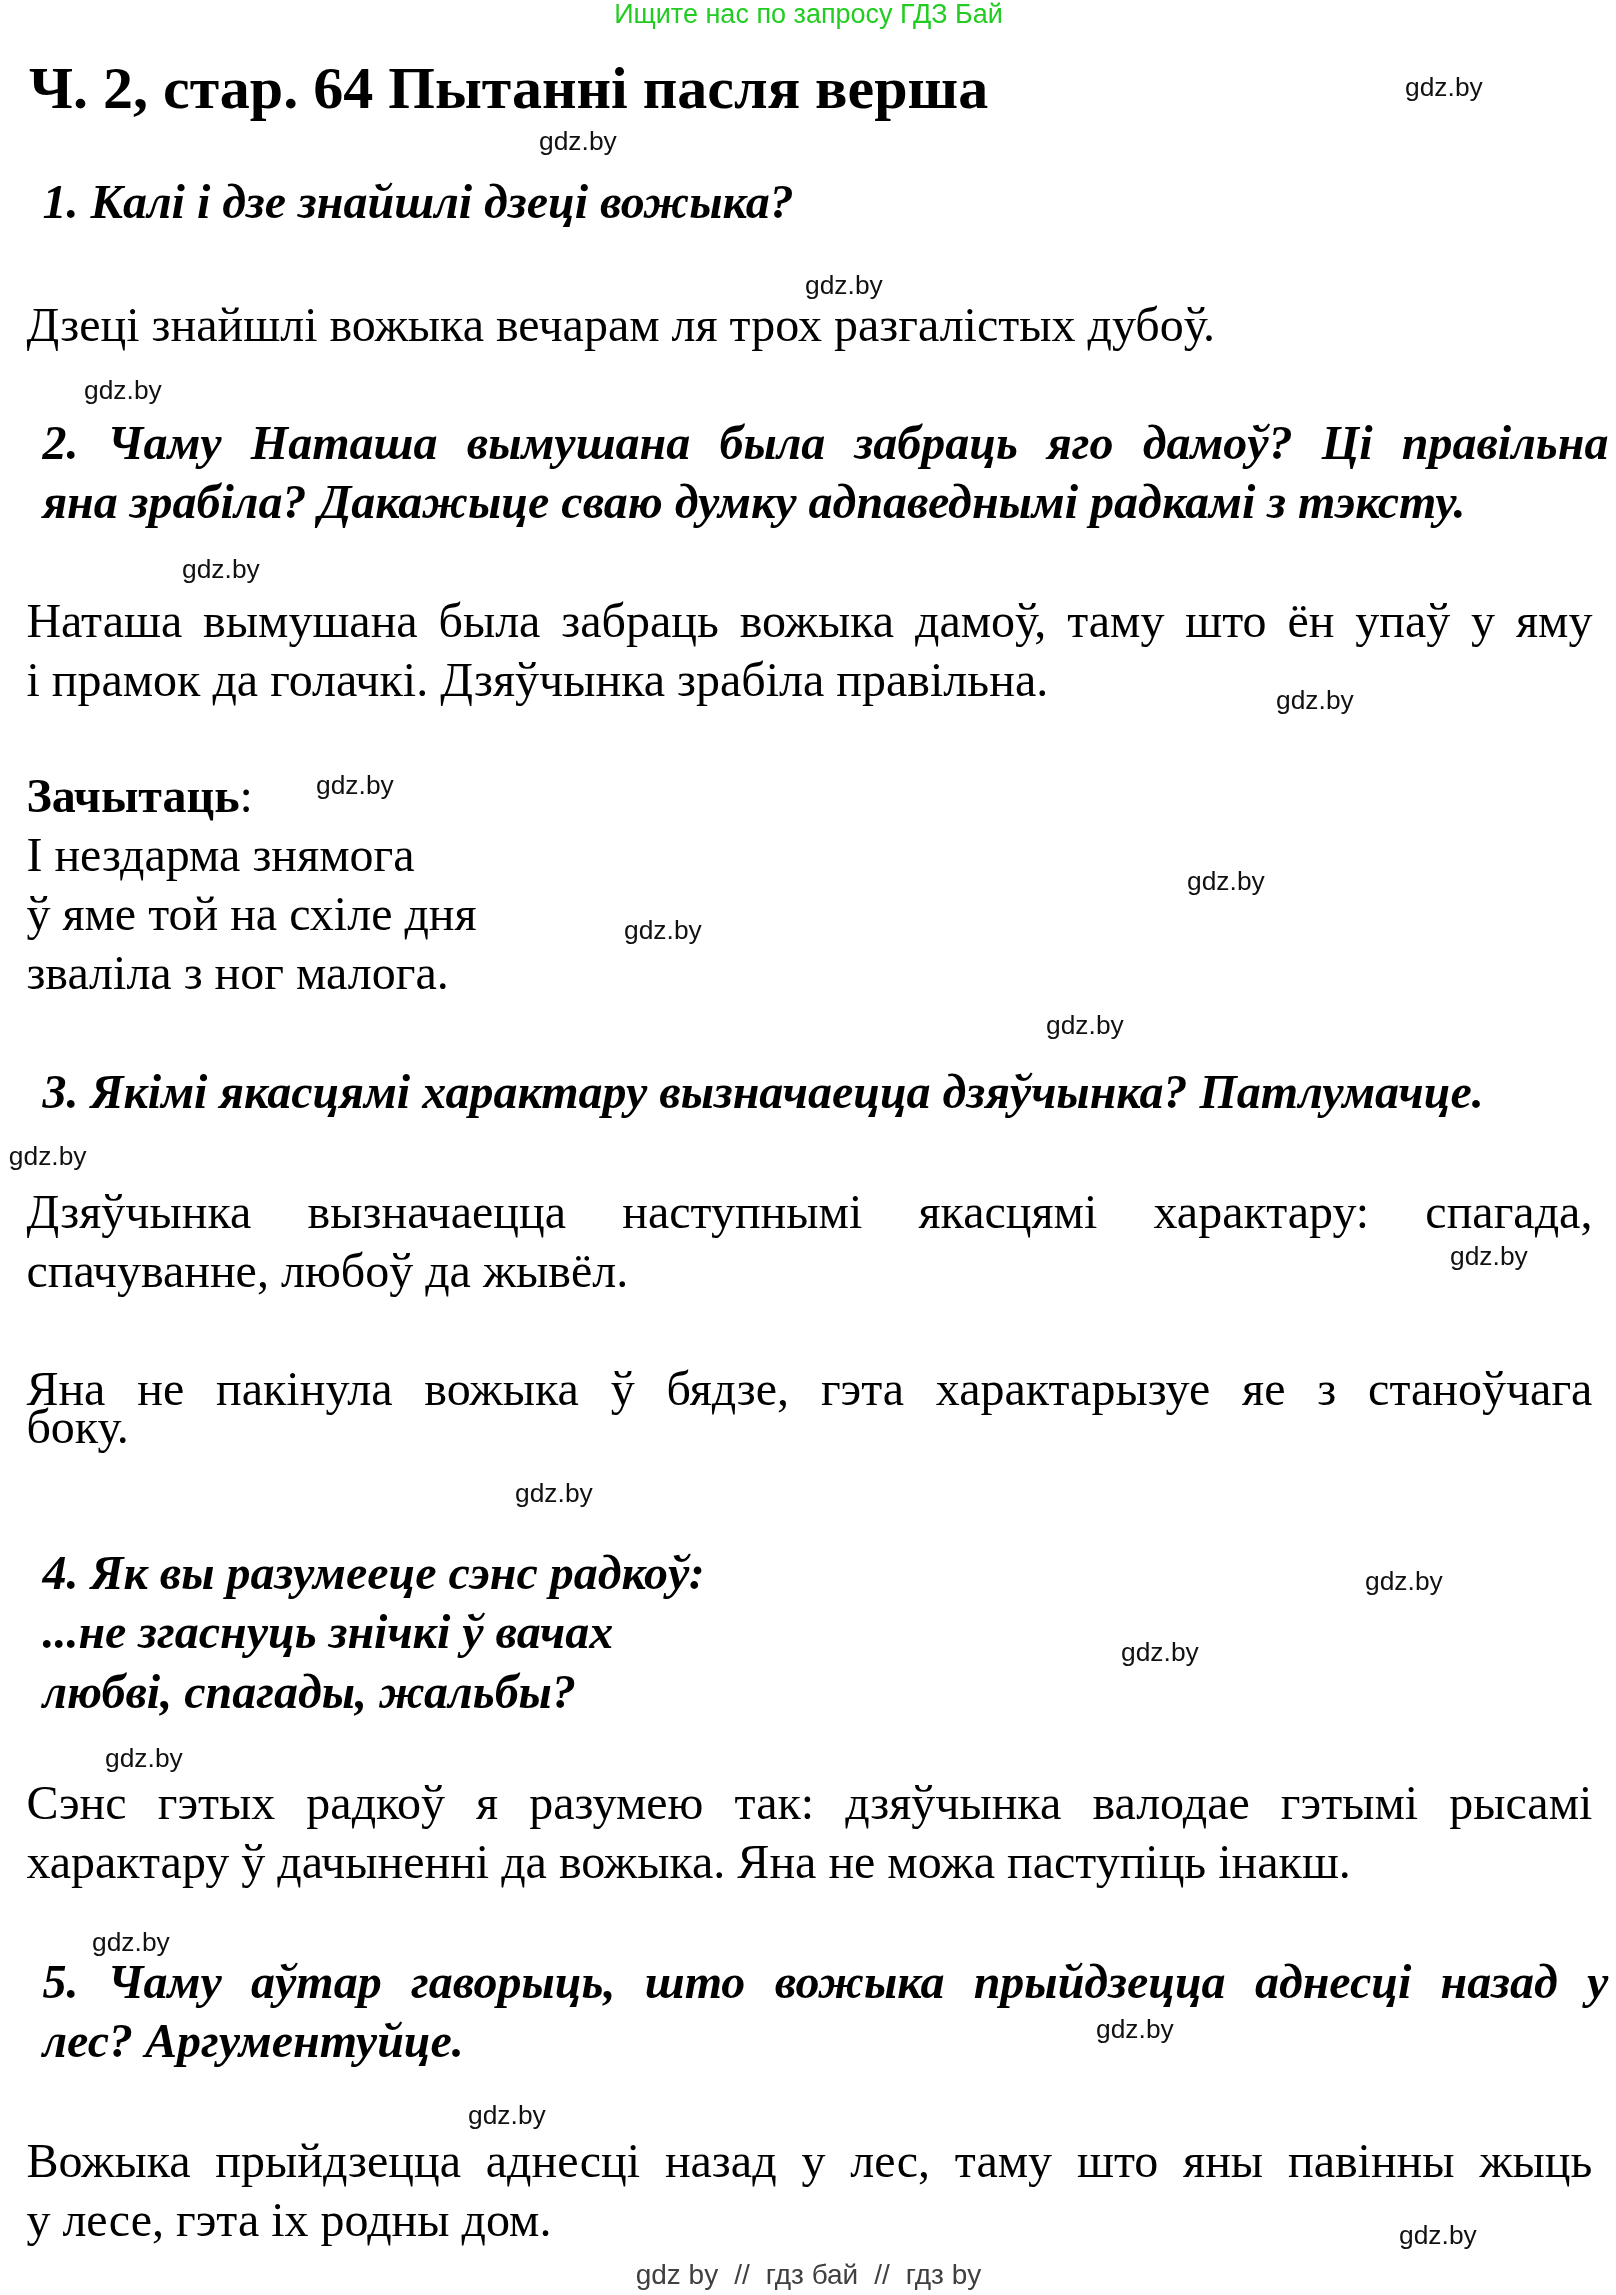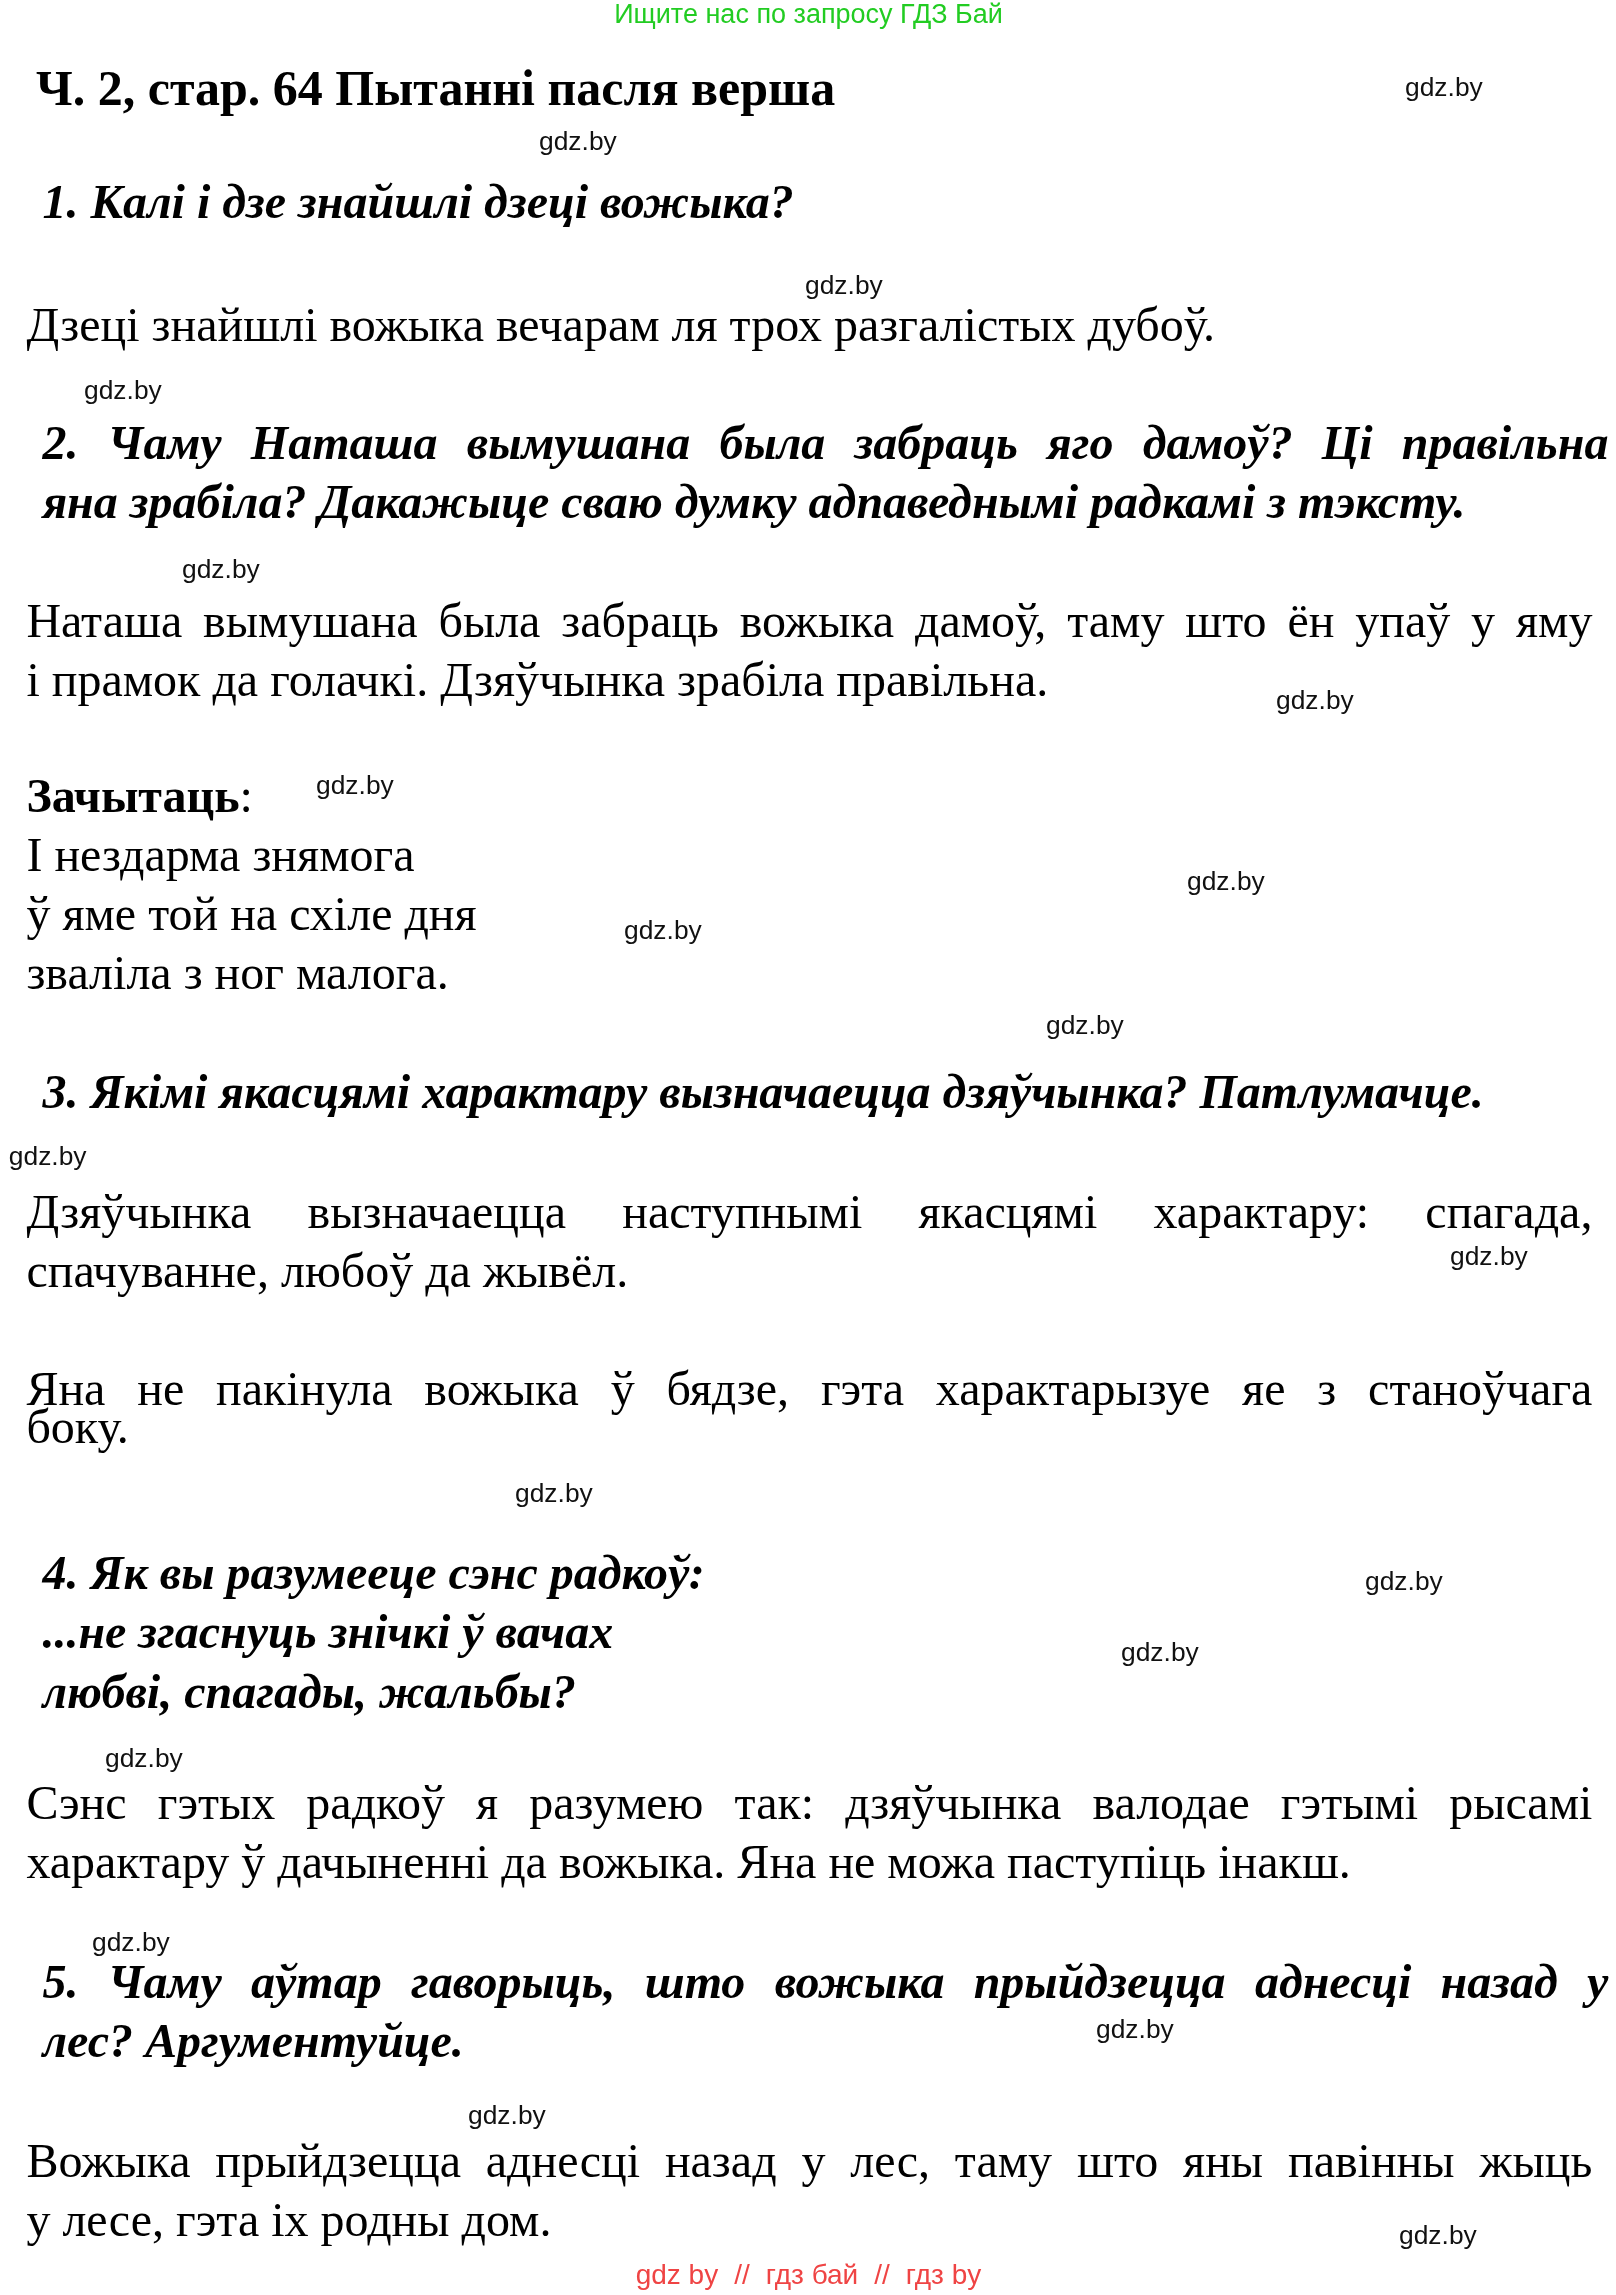--- a/index.html
+++ b/index.html
@@ -18,22 +18,22 @@
     .abs { position: absolute; white-space: nowrap; }
     .header-banner {
       left: 0; width: 1617px; top: -1.8px;
       text-align: center;
       font-family: "Liberation Sans", "DejaVu Sans", sans-serif;
       font-size: 27px;
       color: #22cc22;
       line-height: 32px;
     }
     .page-title {
-      left: 36px; top: 55px;
-      font-size: 50px;
+      left: 29px; top: 55px;
+      font-size: 60px;
       font-weight: bold;
       line-height: 67px;
     }
     .question {
       left: 26.4px;
       font-size: 48px;
       font-weight: bold;
       font-style: italic;
       line-height: 58px;
       margin-left: 16px;
@@ -59,21 +59,21 @@
       font-family: "Liberation Sans", "DejaVu Sans", sans-serif;
       font-size: 26.4px;
       color: #111111;
       line-height: 30px;
     }
     .footer-links {
       left: 0; width: 1617px; top: 2258px;
       text-align: center;
       font-family: "Liberation Sans", "DejaVu Sans", sans-serif;
       font-size: 28px;
-      color: #ef4444;
+      color: #404040;
       line-height: 33px;
     }
     .footer-links span.sep { padding: 0 16px; }
   </style>
 </head>
 <body>
 
 <div class="abs header-banner">Ищите нас по запросу ГДЗ Бай</div>
 
 <div class="abs page-title">Ч. 2, стар. 64 Пытанні пасля верша</div>

